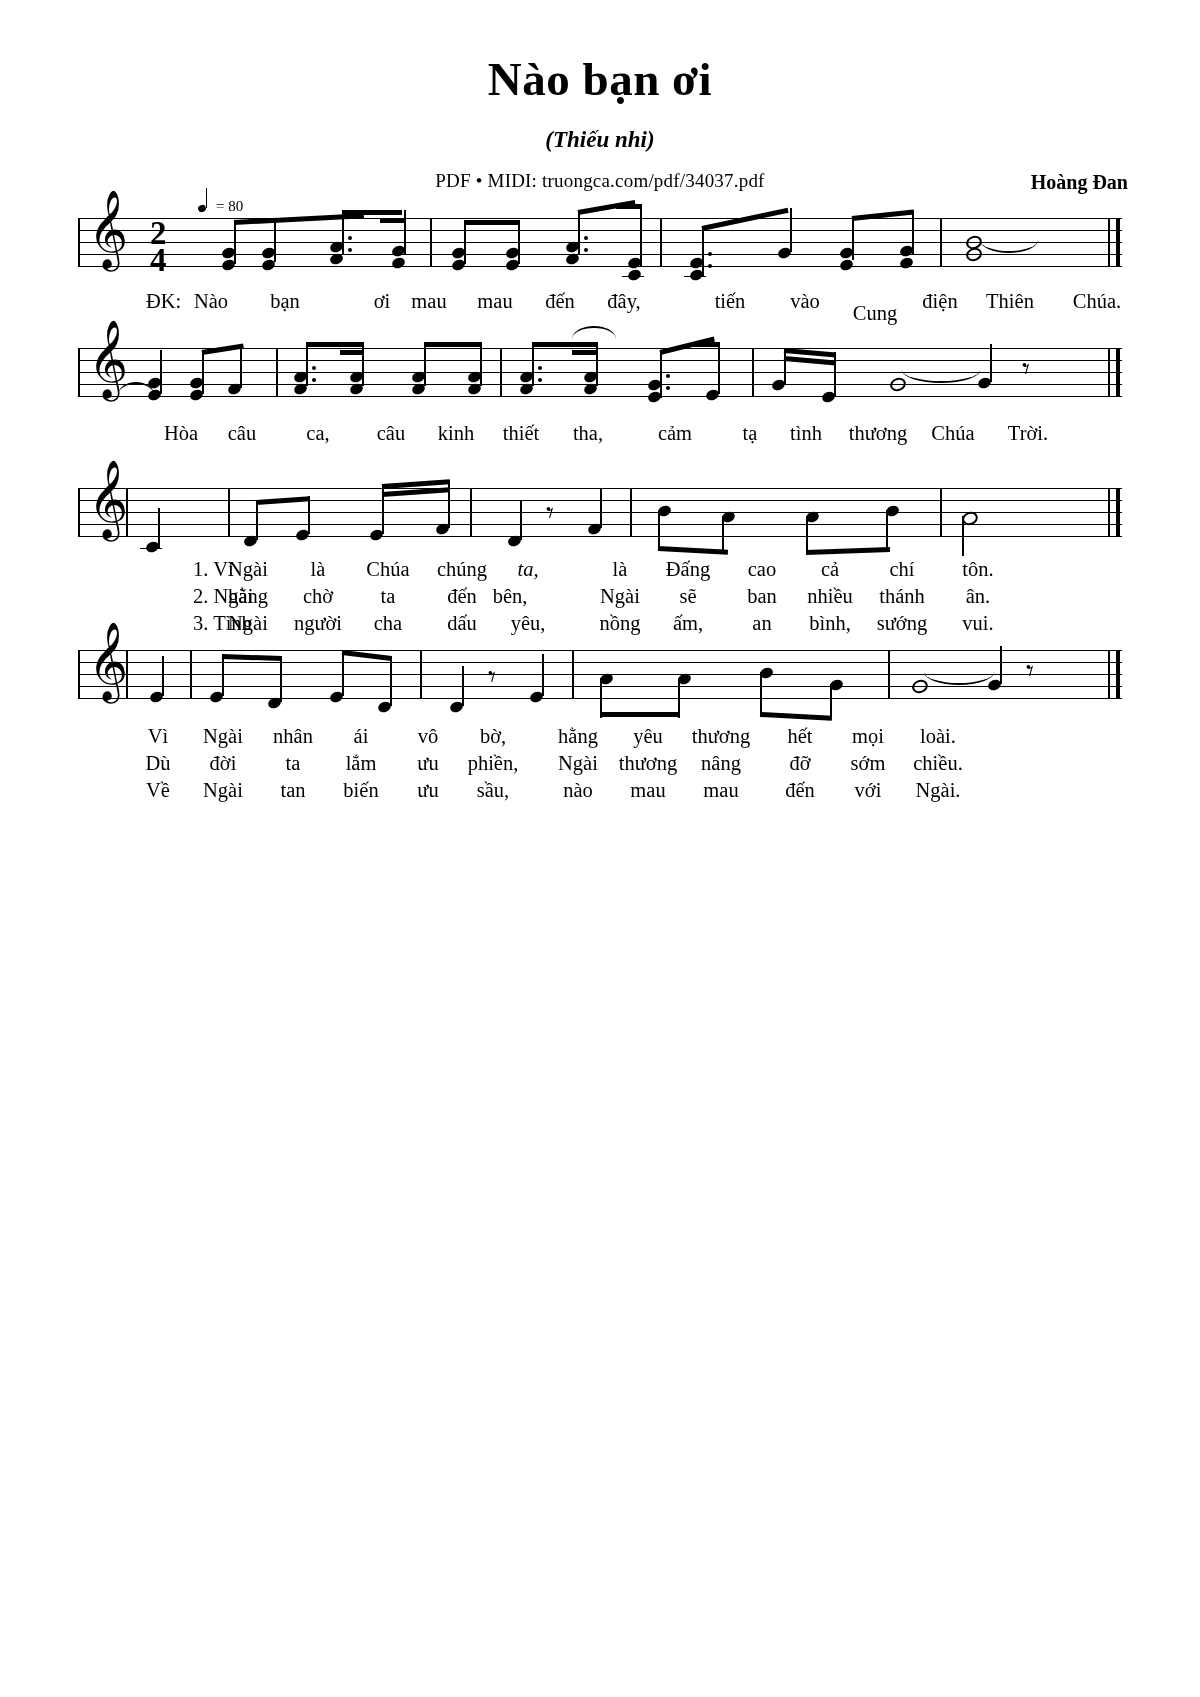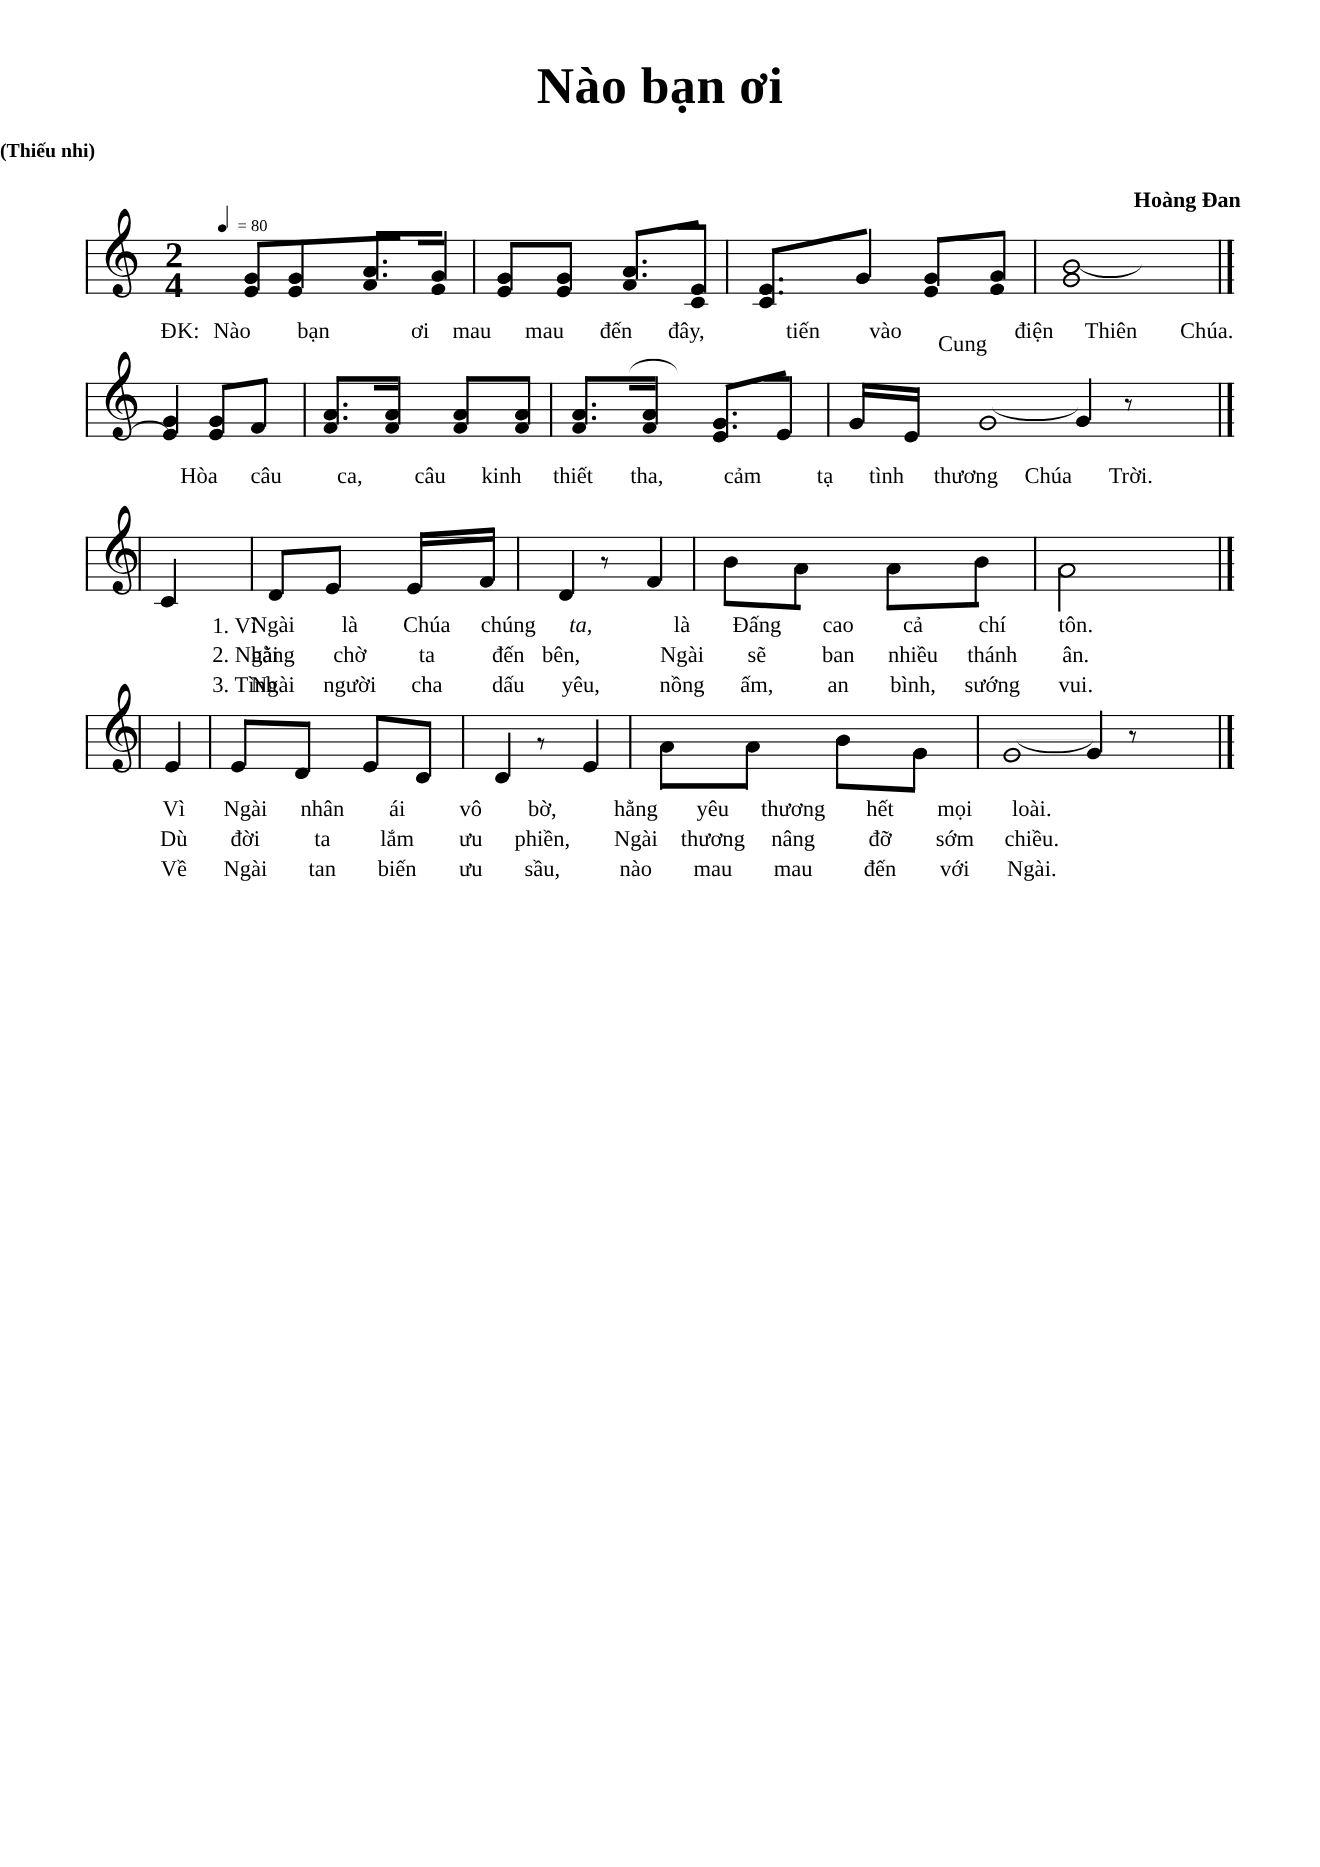--- a/index.html
+++ b/index.html
@@ -29,23 +29,25 @@
     text-align: center;
     font-family: "Liberation Serif", serif;
     font-weight: bold;
     font-size: 47px;
     letter-spacing: 0.5px;
   }
   .subtitle {
     position: absolute;
     left: 0; top: 127px;
     width: 1200px;
+    text-align: center;
     font-family: "Liberation Serif", serif;
     font-weight: bold;
-    font-size: 18px;
+    font-style: italic;
+    font-size: 23px;
   }
   .srcline {
     position: absolute;
     left: 0; top: 170px;
     width: 1200px;
     text-align: center;
     font-size: 19px;
     letter-spacing: 0.2px;
   }
   .composer {
@@ -205,20 +207,21 @@
     transform: none;
   }
 </style>
 </head>
 <body>
 
 <div class="sheet">
 
   <div class="title">Nào bạn ơi</div>
   <div class="subtitle">(Thiếu nhi)</div>
+  <div class="srcline">PDF • MIDI: truongca.com/pdf/34037.pdf</div>
   <div class="composer">Hoàng Đan</div>
   <div class="tempo">
     <span class="notehead"></span><span>= 80</span>
   </div>
 
   <div class="system" style="top:218px; left:0; width:1200px; height:120px;">
     <div class="staff" style="top:0;">
       <div class="line l0"></div>
         <div class="line l1"></div>
         <div class="line l2"></div>

